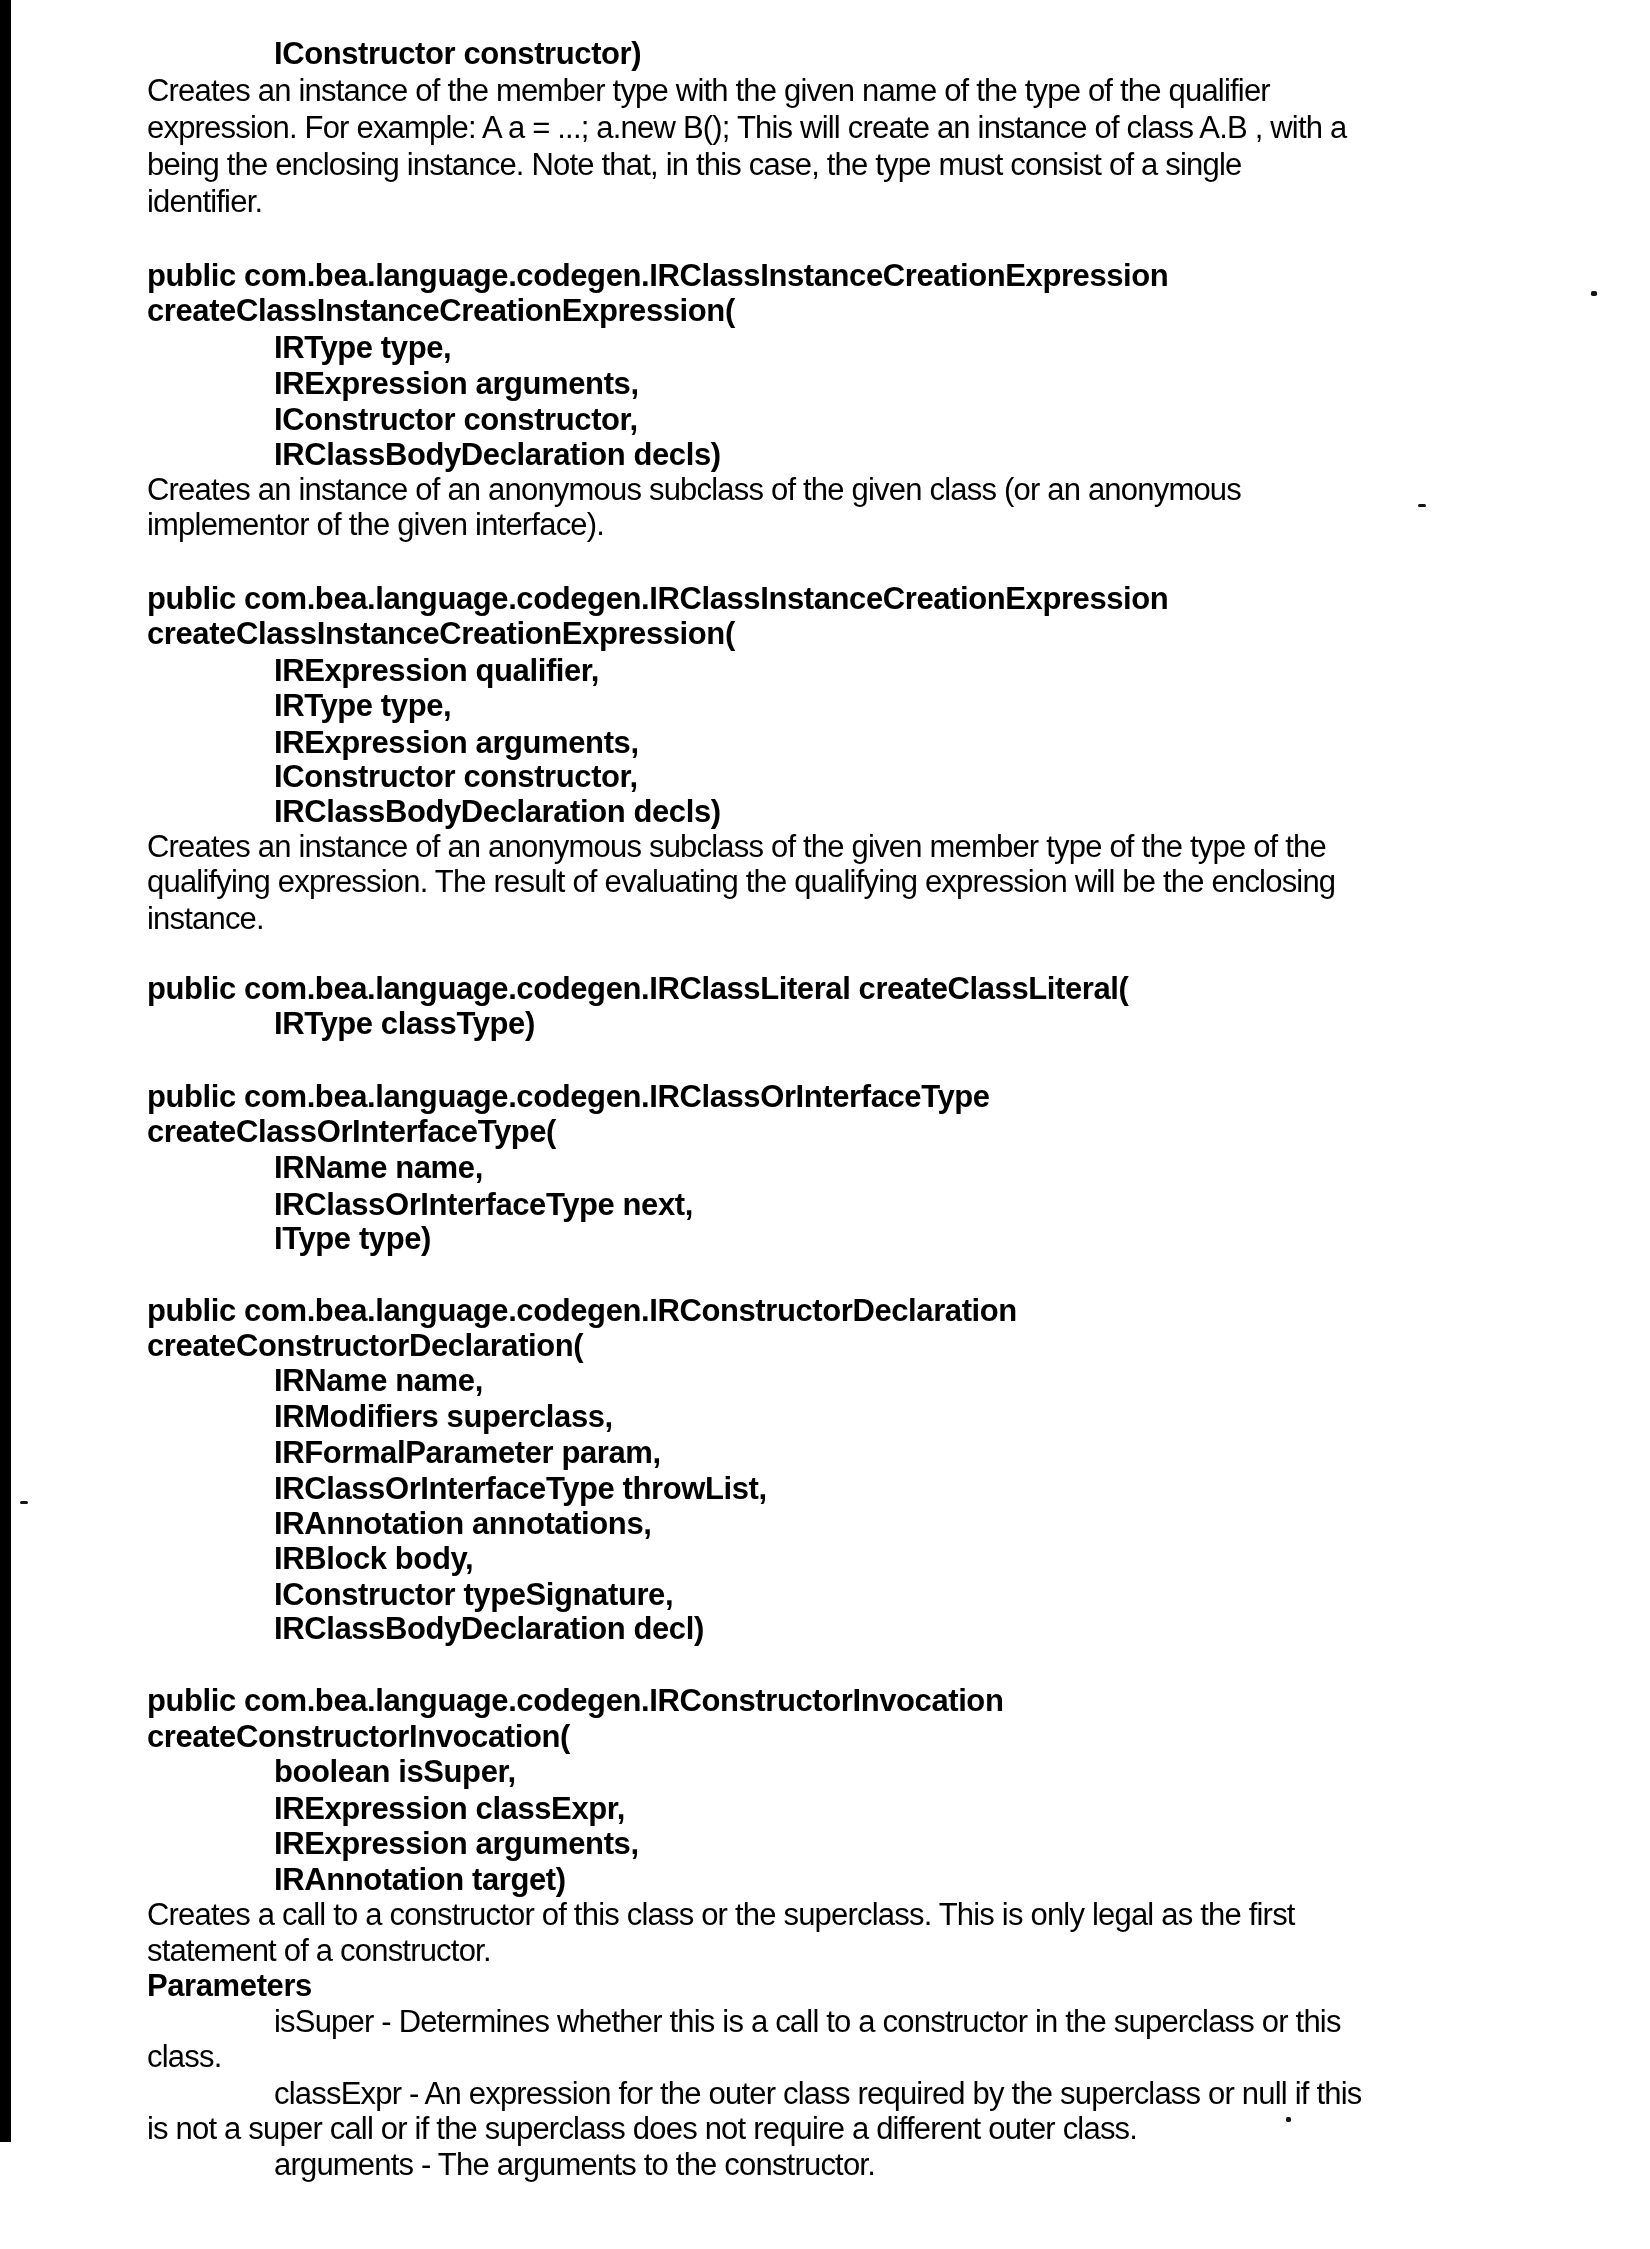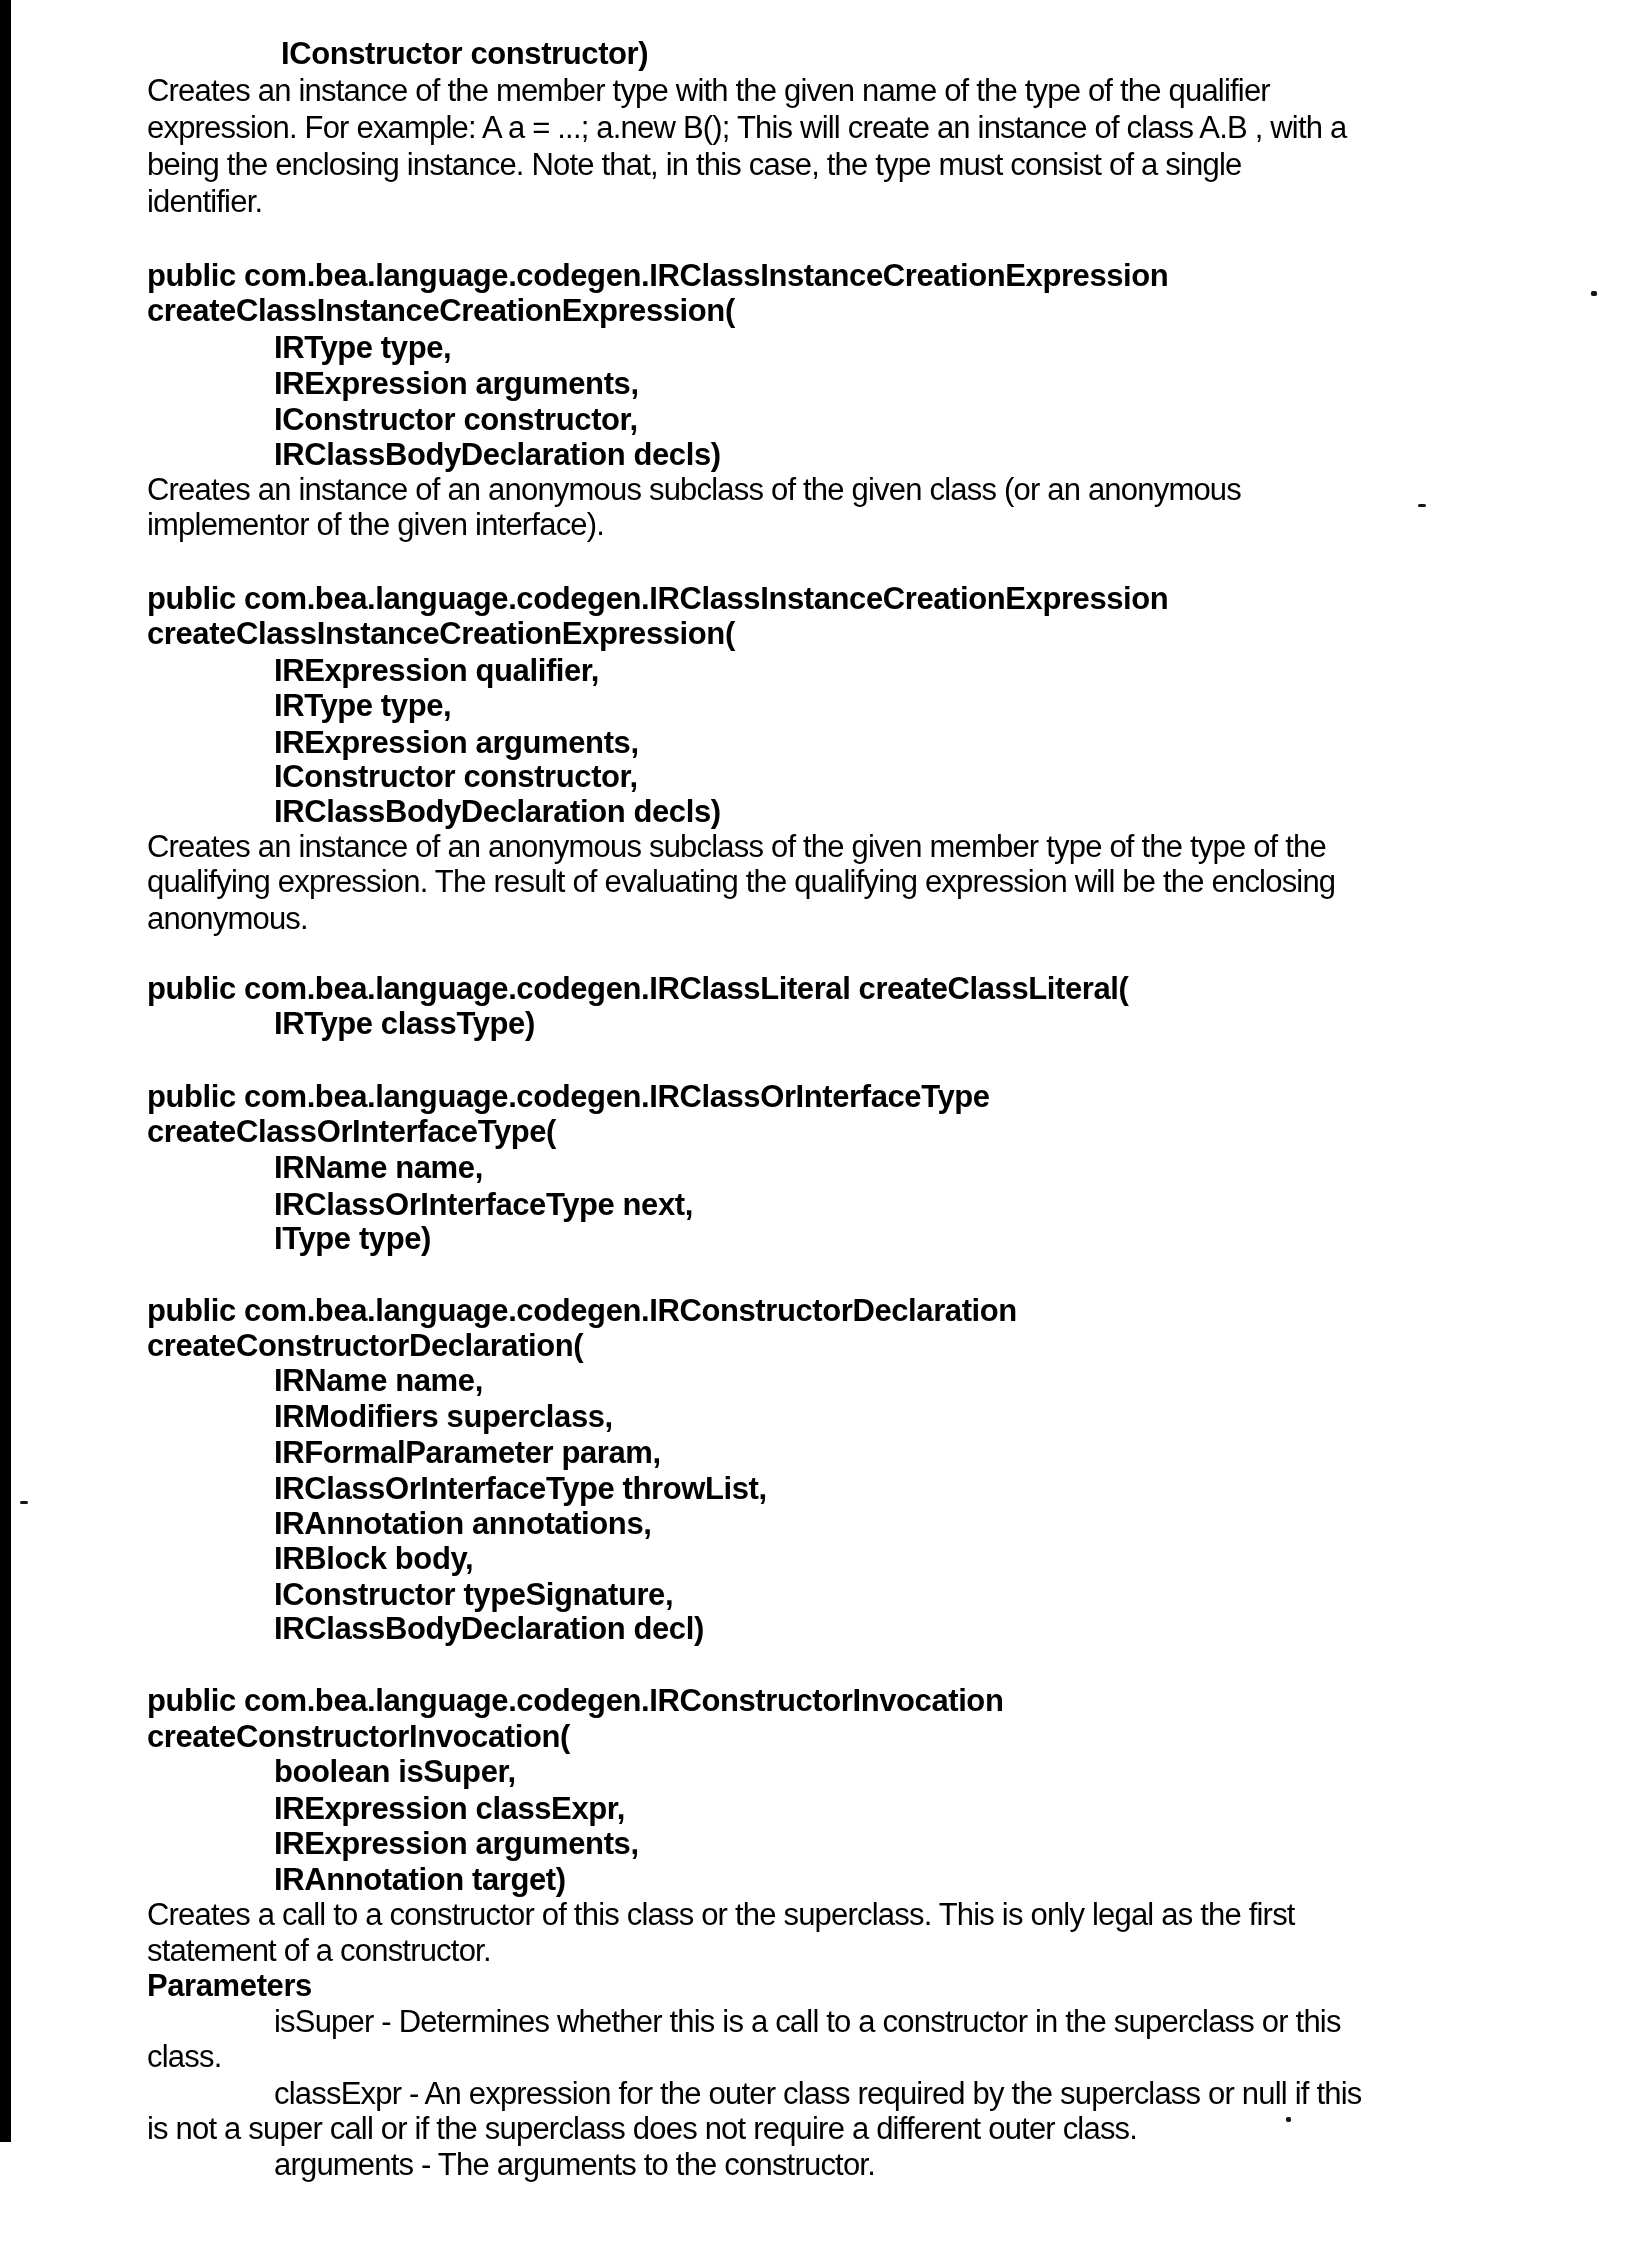--- a/index.html
+++ b/index.html
@@ -53,21 +53,21 @@
   .a2 { left: 1418px; top: 504px; width: 8.3px; height: 3.3px; }
   .a3 { left: 20px;   top: 1501px; width: 8.3px; height: 3.3px; }
   .a4 { left: 1286px; top: 2117px; width: 5px;  height: 5px; }
 </style>
 </head>
 <body>
 
 <div class="page">
   <div class="left-bar"></div>
   <div class="doc">
-      <div class="line ind1 b" style="top: 36px; margin-left: 7px;">IConstructor constructor)</div>
+      <div class="line ind1 b" style="top: 36px;">IConstructor constructor)</div>
       <div class="line ind0" style="top: 73px;">Creates an instance of the member type with the given name of the type of the qualifier</div>
       <div class="line ind0" style="top: 110px;">expression. For example: A a = ...; a.new B(); This will create an instance of class A.B , with a</div>
       <div class="line ind0" style="top: 147px;">being the enclosing instance. Note that, in this case, the type must consist of a single</div>
       <div class="line ind0" style="top: 184px;">identifier.</div>
       <div class="line ind0 b" style="top: 258px;">public com.bea.language.codegen.IRClassInstanceCreationExpression</div>
       <div class="line ind0 b" style="top: 293px;">createClassInstanceCreationExpression(</div>
       <div class="line ind1 b" style="top: 330px;">IRType type,</div>
       <div class="line ind1 b" style="top: 366px;">IRExpression arguments,</div>
       <div class="line ind1 b" style="top: 402px;">IConstructor constructor,</div>
       <div class="line ind1 b" style="top: 437px;">IRClassBodyDeclaration decls)</div>
@@ -75,21 +75,21 @@
       <div class="line ind0" style="top: 507px;">implementor of the given interface).</div>
       <div class="line ind0 b" style="top: 581px;">public com.bea.language.codegen.IRClassInstanceCreationExpression</div>
       <div class="line ind0 b" style="top: 616px;">createClassInstanceCreationExpression(</div>
       <div class="line ind1 b" style="top: 653px;">IRExpression qualifier,</div>
       <div class="line ind1 b" style="top: 688px;">IRType type,</div>
       <div class="line ind1 b" style="top: 725px;">IRExpression arguments,</div>
       <div class="line ind1 b" style="top: 759px;">IConstructor constructor,</div>
       <div class="line ind1 b" style="top: 794px;">IRClassBodyDeclaration decls)</div>
       <div class="line ind0" style="top: 829px;">Creates an instance of an anonymous subclass of the given member type of the type of the</div>
       <div class="line ind0" style="top: 864px;">qualifying expression. The result of evaluating the qualifying expression will be the enclosing</div>
-      <div class="line ind0" style="top: 901px;">anonymous.</div>
+      <div class="line ind0" style="top: 901px;">instance.</div>
       <div class="line ind0 b" style="top: 971px;">public com.bea.language.codegen.IRClassLiteral createClassLiteral(</div>
       <div class="line ind1 b" style="top: 1006px;">IRType classType)</div>
       <div class="line ind0 b" style="top: 1079px;">public com.bea.language.codegen.IRClassOrInterfaceType</div>
       <div class="line ind0 b" style="top: 1114px;">createClassOrInterfaceType(</div>
       <div class="line ind1 b" style="top: 1150px;">IRName name,</div>
       <div class="line ind1 b" style="top: 1187px;">IRClassOrInterfaceType next,</div>
       <div class="line ind1 b" style="top: 1221px;">IType type)</div>
       <div class="line ind0 b" style="top: 1293px;">public com.bea.language.codegen.IRConstructorDeclaration</div>
       <div class="line ind0 b" style="top: 1328px;">createConstructorDeclaration(</div>
       <div class="line ind1 b" style="top: 1363px;">IRName name,</div>

